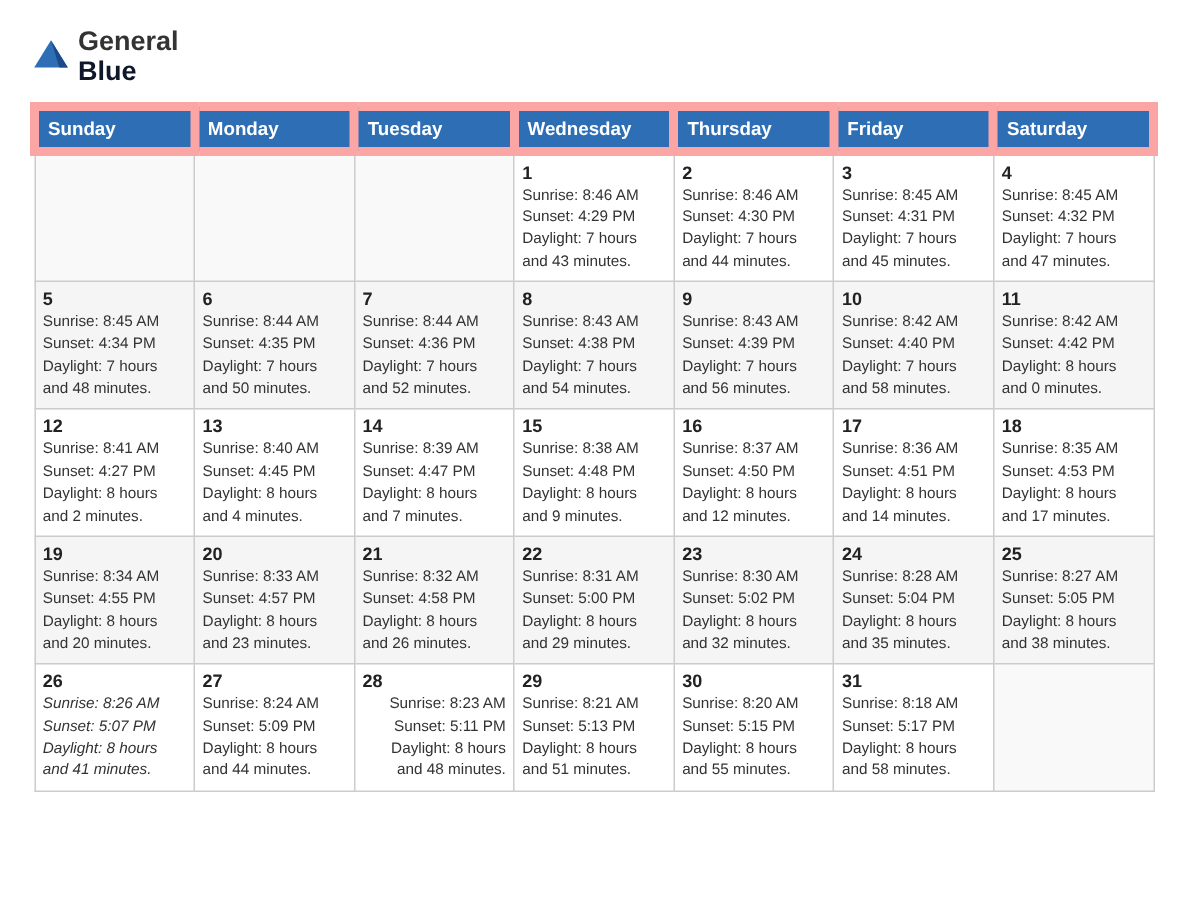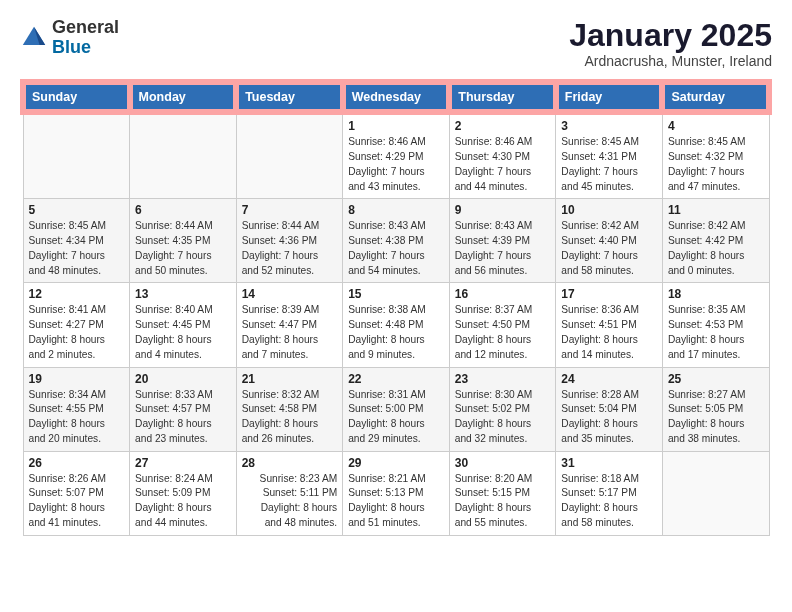--- a/index.html
+++ b/index.html
@@ -26,21 +26,21 @@
     .logo {
       display: flex;
       align-items: center;
     }
     .logo-text {
       font-size: 18px;
       font-weight: bold;
       line-height: 1.1;
     }
     .logo-general { color: #333; }
-    .logo-blue { color: #0369a1; }
+    .logo-blue { color: #0f172a; }
     .logo-icon {
       width: 28px;
       height: 28px;
       margin-right: 4px;
     }
     .title-block {
       text-align: right;
     }
     .cal-title {
       font-size: 32px;
@@ -103,24 +103,20 @@
     <div class="logo">
       <svg class="logo-icon" viewBox="0 0 40 40">
         <polygon points="20,4 36,30 4,30" fill="#2e6eb5"></polygon>
         <polygon points="20,4 36,30 28,30" fill="#1a4a8a"></polygon>
       </svg>
       <div class="logo-text">
         <span class="logo-general">General</span><br>
         <span class="logo-blue">Blue</span>
       </div>
     </div>
-    <div class="title-block">
-      <div class="cal-title">January 2025</div>
-      <div class="cal-subtitle">Ardnacrusha, Munster, Ireland</div>
-    </div>
   </div>
 
   <table class="calendar">
     <thead>
       <tr>
       <th>Sunday</th>
           <th>Monday</th>
           <th>Tuesday</th>
           <th>Wednesday</th>
           <th>Thursday</th>
@@ -311,21 +307,21 @@
             <span class="day-num">25</span>
             <div class="day-info" style="white-space: pre-line;">Sunrise: 8:27 AM
 Sunset: 5:05 PM
 Daylight: 8 hours
 and 38 minutes.</div>
           </td>
         </tr>
         <tr>
           <td>
             <span class="day-num">26</span>
-            <div class="day-info" style="white-space: pre-line;">Sunrise: 8:26 AM
+            <div class="day-info" style="white-space: pre-line; font-style: italic;">Sunrise: 8:26 AM
 Sunset: 5:07 PM
 Daylight: 8 hours
 and 41 minutes.</div>
           </td>
           <td>
             <span class="day-num">27</span>
             <div class="day-info" style="white-space: pre-line;">Sunrise: 8:24 AM
 Sunset: 5:09 PM
 Daylight: 8 hours
 and 44 minutes.</div>

